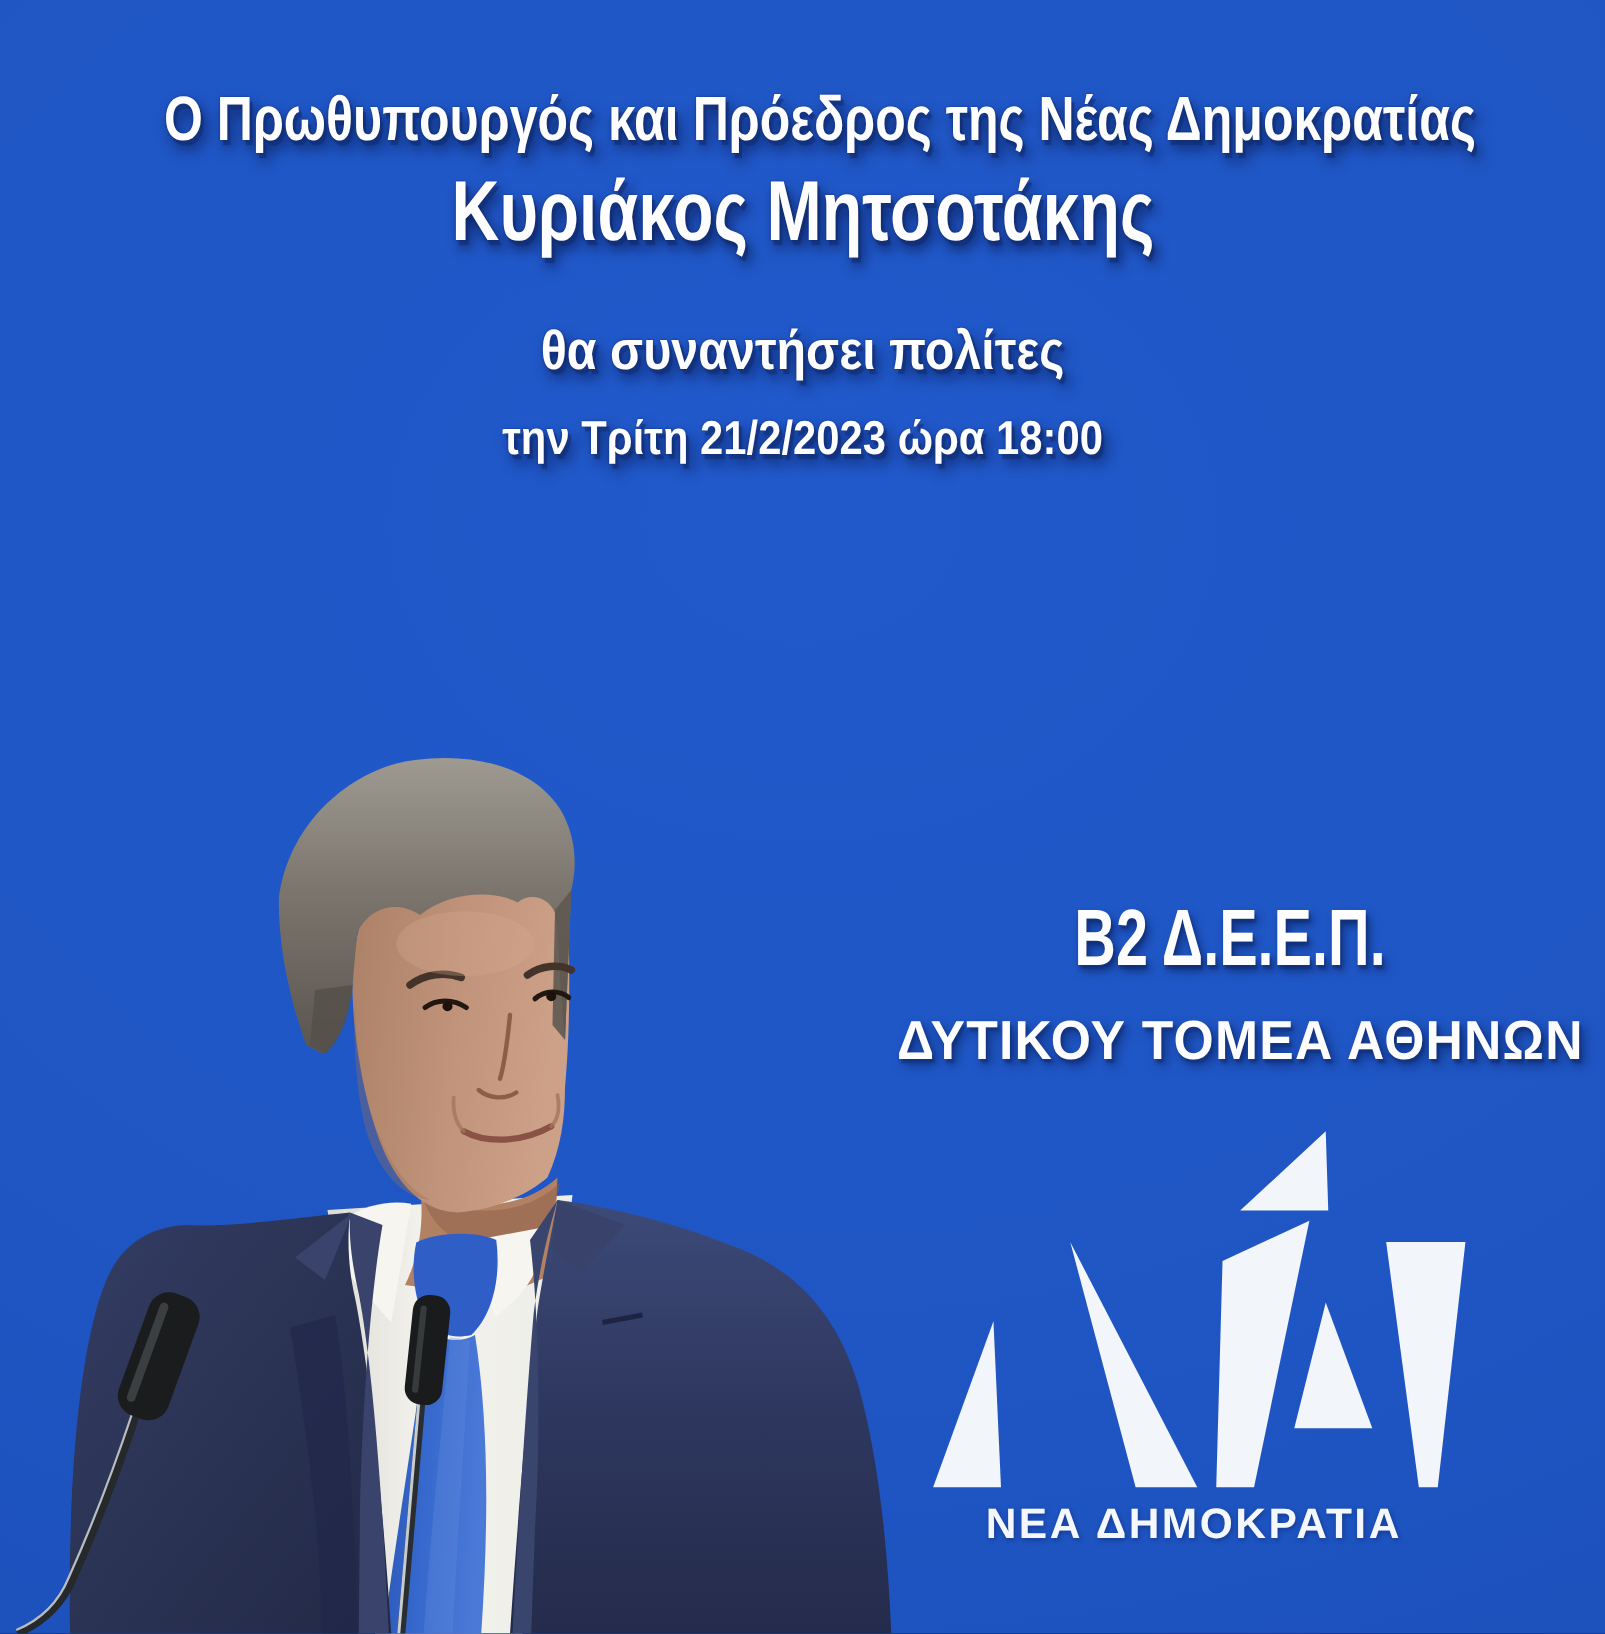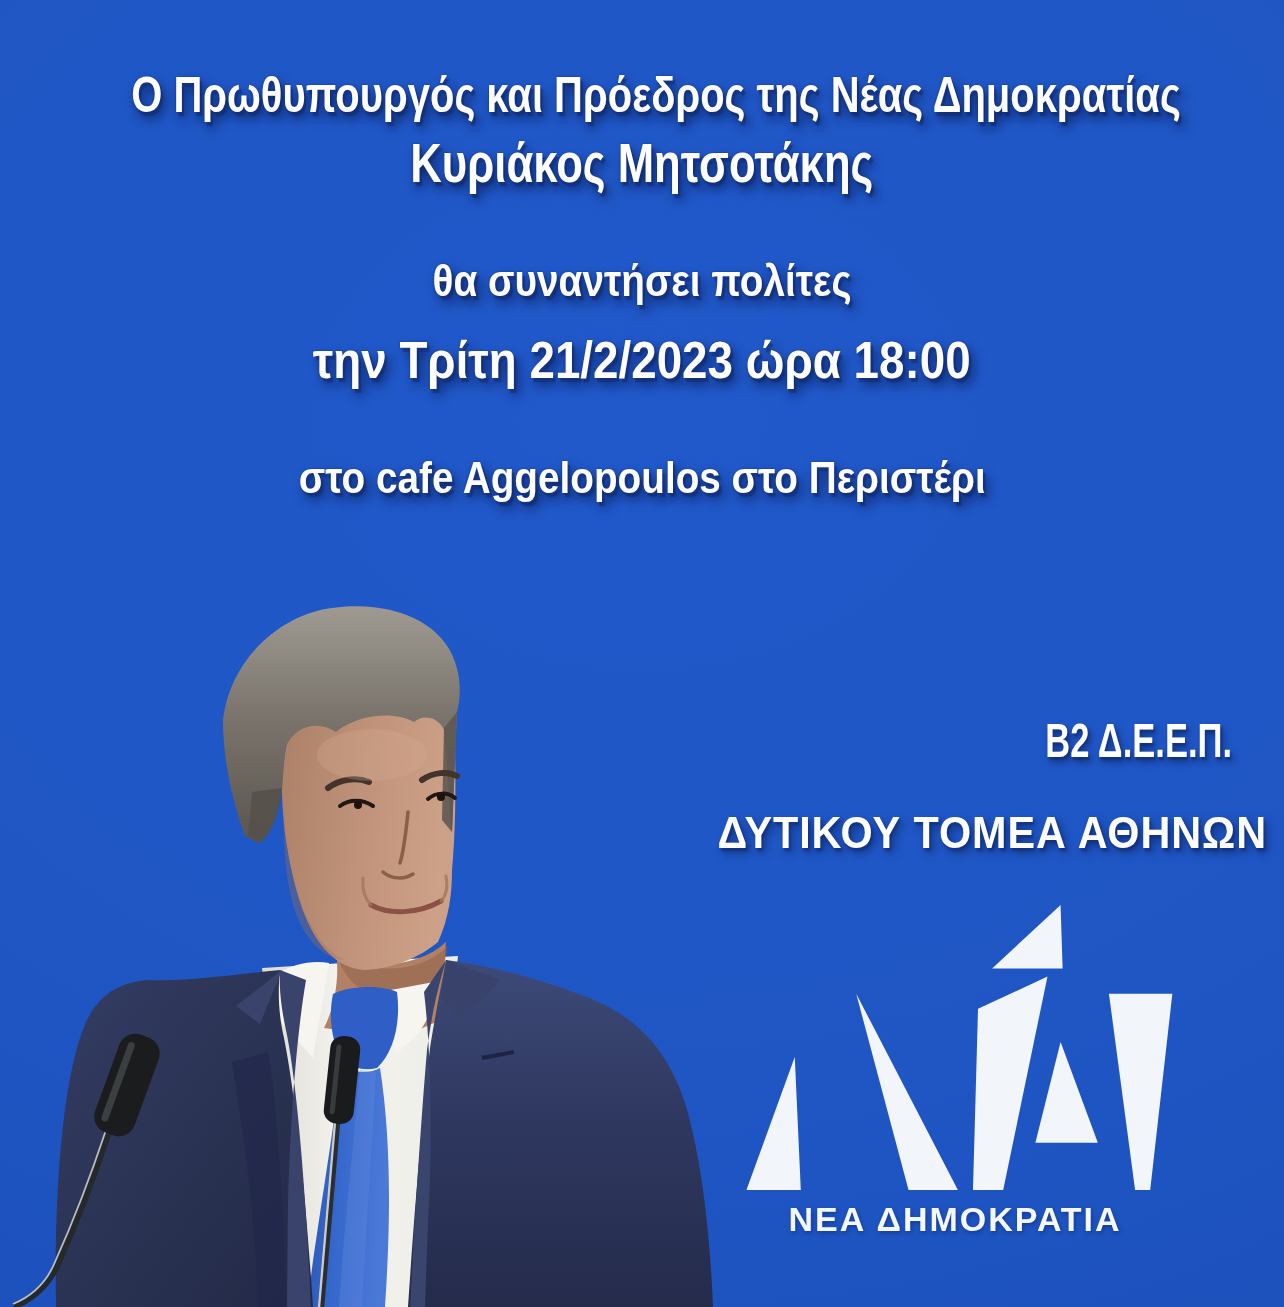--- a/index.html
+++ b/index.html
@@ -10,35 +10,35 @@
     background:radial-gradient(ellipse 120% 90% at 50% 32%, #2159cb 0%, #1f56c4 55%, #1c50ba 100%);
     font-family:"Liberation Sans","DejaVu Sans",sans-serif;
   }
   .txt{position:absolute;left:0;width:100%;text-align:center;color:#fdfdfd;font-weight:bold;white-space:nowrap;}
   .txt .sq{display:inline-block;transform-origin:50% 50%;}
   .shadow-strong{text-shadow:3px 4px 1px rgba(16,40,104,.55), 5px 7px 12px rgba(9,27,82,.85), 0 0 2px rgba(12,34,92,.6);}
   .shadow-soft{text-shadow:2px 3px 2px rgba(14,38,100,.5), 4px 5px 9px rgba(9,27,82,.6);}
 
   .headline-role{top:66px;font-size:50px;}
   .headline-role .sq{transform:scaleX(.80);}
-  .headline-name{top:130px;font-size:56px;}
+  .headline-name{top:130px;font-size:68px;}
   .headline-name .sq{transform:scaleX(.78);}
   .meet-line{top:256px;font-size:44px;}
   .meet-line .sq{transform:scaleX(.88);}
-  .datetime-line{top:330px;font-size:52px;}
+  .datetime-line{top:330px;font-size:38px;}
   .datetime-line .sq{transform:scaleX(.88);}
   .venue-line{top:453px;font-size:44px;}
   .venue-line .sq{transform:scaleX(.88);}
   .address-line{top:506px;font-size:44px;font-style:italic;}
   .address-line .sq{transform:scaleX(.87);}
 
   .right-col{position:absolute;left:700px;top:0;width:568px;height:100%;}
   .rc-txt{position:absolute;left:0;width:100%;text-align:center;color:#fdfdfd;font-weight:bold;white-space:nowrap;}
   .rc-txt .sq{display:inline-block;transform-origin:50% 50%;}
-  .org-unit{top:713px;font-size:48px;text-align:right;}
+  .org-unit{top:713px;font-size:64px;}
   .org-unit .sq{transform:scaleX(.72);}
   .org-region{top:808px;font-size:44px;}
   .org-region .sq{transform:scaleX(.94);letter-spacing:1px;}
 
   .nd-logo{position:absolute;left:740px;top:898px;width:470px;height:292px;}
   .party-wordmark{position:absolute;left:735px;top:1200px;width:440px;text-align:center;
     color:#f4f7fb;font-weight:bold;font-size:34px;letter-spacing:2px;white-space:nowrap;
     text-shadow:1px 2px 4px rgba(10,28,84,.45);}
 
   .photo{position:absolute;left:0;top:600px;width:730px;height:707px;}
@@ -47,21 +47,20 @@
 <body>
 
 <div class="poster">
 
   <div class="txt shadow-strong headline-role"><span class="sq">Ο Πρωθυπουργός και Πρόεδρος της Νέας Δημοκρατίας</span></div>
   <div class="txt shadow-strong headline-name"><span class="sq">Κυριάκος Μητσοτάκης</span></div>
 
   <div class="txt shadow-strong meet-line"><span class="sq">θα συναντήσει πολίτες</span></div>
   <div class="txt shadow-strong datetime-line"><span class="sq">την Τρίτη 21/2/2023 ώρα 18:00</span></div>
 
-  <div class="txt shadow-strong venue-line"><span class="sq">στο cafe Aggelopoulos στο Περιστέρι</span></div>
 
   <div class="right-col">
     <div class="rc-txt shadow-soft org-unit"><span class="sq">Β2 Δ.Ε.Ε.Π.</span></div>
     <div class="rc-txt shadow-soft org-region"><span class="sq">ΔΥΤΙΚΟΥ ΤΟΜΕΑ ΑΘΗΝΩΝ</span></div>
   </div>
 
   <svg class="nd-logo" viewBox="0 0 460 290" aria-label="party logo">
     <g fill="#f2f5f9">
       <polygon points="247,70 315,7 317,70"></polygon>
       <polygon points="51,158 3,290 57,290"></polygon>

